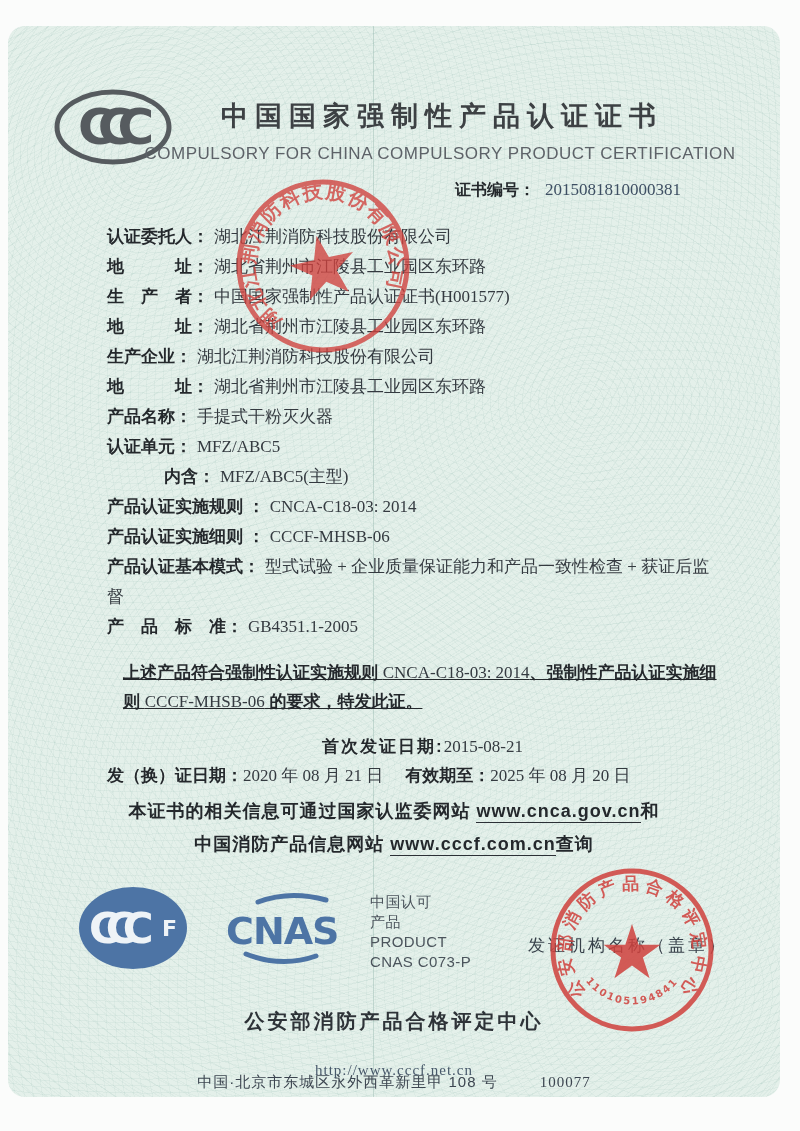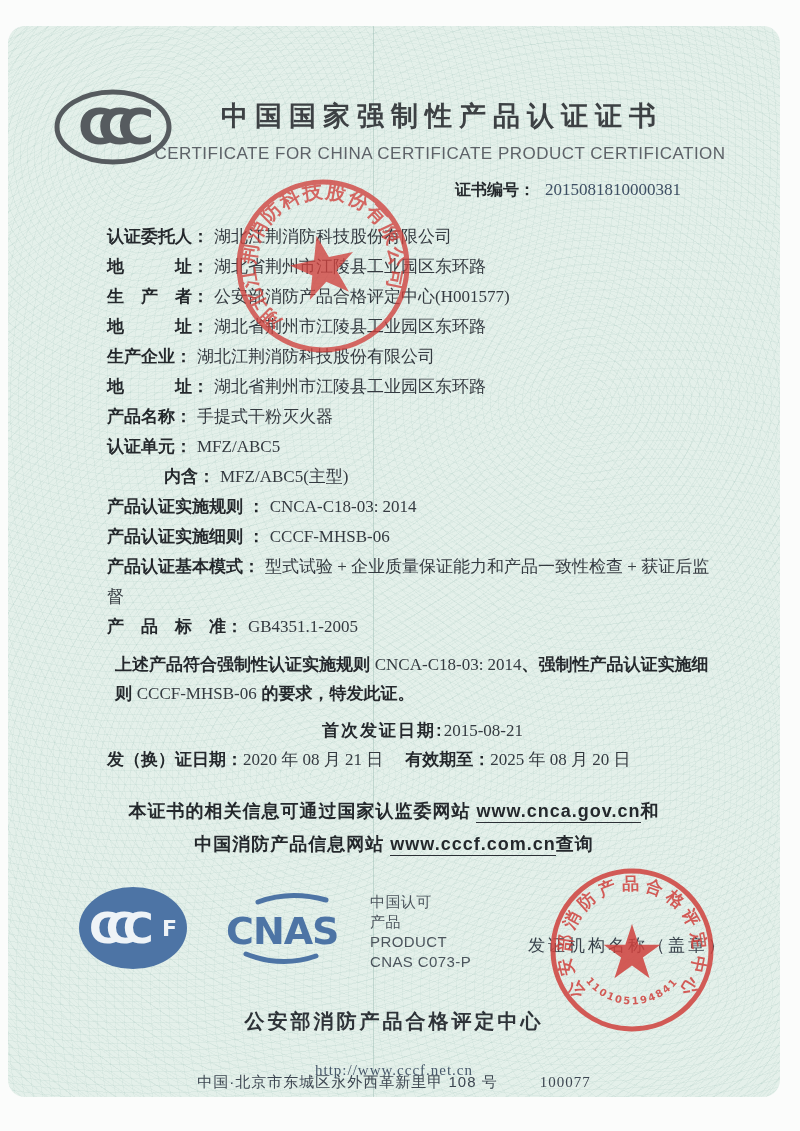--- a/index.html
+++ b/index.html
@@ -32,21 +32,21 @@
   .certno{position:absolute;left:447px;top:154px;font-size:16px;}
   .certno .lbl{font-weight:bold;color:#24282c;}
   .certno .val{font-family:"Liberation Serif",serif;font-size:17px;color:#3e4f63;margin-left:10px;}
 
   .content{position:absolute;left:99px;top:196px;width:612px;}
   .row{line-height:30px;font-size:17px;}
   .row .lbl{font-weight:bold;color:#24282c;white-space:pre;margin-top:40px;}
   .row .val{font-family:"Liberation Serif",serif;color:#343a40;margin-left:5px;}
   .row.indent{padding-left:57px;}
   .statement{
-    margin:8px;line-height:29px;font-size:17px;font-weight:bold;color:#24282c;width:600px;
+    margin:16px;line-height:29px;font-size:17px;font-weight:bold;color:#24282c;width:600px;text-decoration:underline;
   }
   .statement .code{font-family:"Liberation Serif",serif;font-weight:normal;color:#343a40;}
   .first-issue{line-height:29px;padding-left:215px;font-size:17px;}
   .first-issue .lbl{font-weight:bold;color:#24282c;letter-spacing:2px;}
   .first-issue .val{font-family:"Liberation Serif",serif;color:#343a40;}
   .issue-line{line-height:30px;font-size:17px;}
   .issue-line .lbl{font-weight:bold;color:#24282c;}
   .issue-line .val{font-family:"Liberation Serif",serif;color:#343a40;}
   .issue-line .pair2{margin-left:22px;}
 
@@ -83,30 +83,30 @@
 
 <div class="paper">
   <div class="fold"></div>
 
   <svg class="ccc-logo" viewBox="0 0 122 78">
     <ellipse cx="61" cy="39" rx="56" ry="35" fill="none" stroke="#565b5f" stroke-width="5"></ellipse>
     <text x="26" y="56" font-family="DejaVu Sans, sans-serif" font-size="50" font-weight="bold" fill="#565b5f" letter-spacing="-17">CCC</text>
   </svg>
 
   <div class="title">中国国家强制性产品认证证书</div>
-  <div class="subtitle">CERTIFICATE FOR CHINA CERTIFICATE PRODUCT CERTIFICATION</div>
+  <div class="subtitle">COMPULSORY FOR CHINA COMPULSORY PRODUCT CERTIFICATION</div>
 
   <div class="certno">
     <span class="lbl">证书编号：</span><span class="val">2015081810000381</span>
   </div>
 
   <div class="content">
     <div class="row"><span class="lbl">认证委托人：</span><span class="val">湖北江荆消防科技股份有限公司</span></div>
     <div class="row"><span class="lbl">地　　　址：</span><span class="val">湖北省荆州市江陵县工业园区东环路</span></div>
-    <div class="row"><span class="lbl">生　产　者：</span><span class="val">公安部消防产品合格评定中心(H001577)</span></div>
+    <div class="row"><span class="lbl">生　产　者：</span><span class="val">中国国家强制性产品认证证书(H001577)</span></div>
     <div class="row"><span class="lbl">地　　　址：</span><span class="val">湖北省荆州市江陵县工业园区东环路</span></div>
     <div class="row"><span class="lbl">生产企业：</span><span class="val">湖北江荆消防科技股份有限公司</span></div>
     <div class="row"><span class="lbl">地　　　址：</span><span class="val">湖北省荆州市江陵县工业园区东环路</span></div>
     <div class="row"><span class="lbl">产品名称：</span><span class="val">手提式干粉灭火器</span></div>
     <div class="row"><span class="lbl">认证单元：</span><span class="val">MFZ/ABC5</span></div>
     <div class="row indent"><span class="lbl">内含：</span><span class="val">MFZ/ABC5(主型)</span></div>
     <div class="row"><span class="lbl">产品认证实施规则 ：</span><span class="val">CNCA-C18-03: 2014</span></div>
     <div class="row"><span class="lbl">产品认证实施细则 ：</span><span class="val">CCCF-MHSB-06</span></div>
     <div class="row"><span class="lbl">产品认证基本模式：</span><span class="val">型式试验 + 企业质量保证能力和产品一致性检查 + 获证后监督</span></div>
     <div class="row"><span class="lbl">产　品　标　准：</span><span class="val">GB4351.1-2005</span></div>

